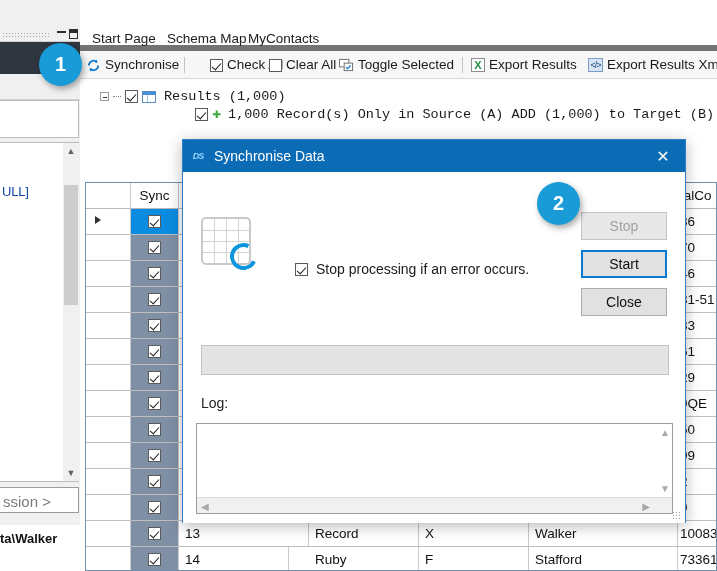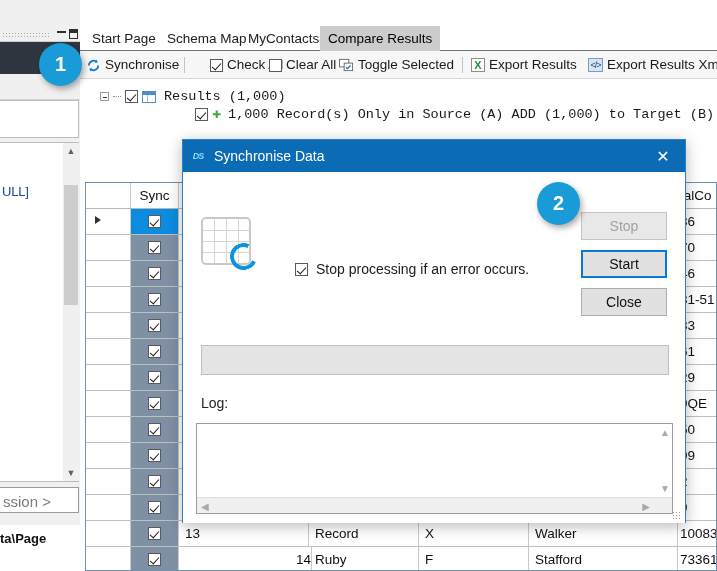--- a/index.html
+++ b/index.html
@@ -35,21 +35,21 @@
   .lc-sb-up, .lc-sb-dn { position: absolute; left: 0; width: 16px; height: 16px; color: #606060; font-size: 9px;
     text-align: center; line-height: 16px; }
   .lc-sb-up { top: 0; } .lc-sb-dn { bottom: 0; }
   .lc-sb-thumb { position: absolute; left: 1px; top: 42px; width: 14px; height: 120px; background: #cdcdcd; }
   .lc-exprbox { position: absolute; left: 0; top: 487px; width: 79px; height: 26px; background: #fff; border: 1px solid #9b9b9b; border-left: none; }
   .lc-exprtext { position: absolute; left: 3px; top: 493px; color: #7b7b7b; font-size: 15px; }
   .lc-docrow { position: absolute; left: 0; top: 525px; width: 80px; height: 46px; background: #fff; }
   .lc-doctext { position: absolute; left: 0px; top: 531px; font-weight: bold; font-size: 13px; color: #111; white-space: nowrap; }
 
   
-  .tabstrip { position: absolute; left: 80px; top: 26px; width: 637px; height: 25px; background: #fff; border-bottom: 1px solid #737373; }
+  .tabstrip { position: absolute; left: 80px; top: 26px; width: 637px; height: 25px; background: #fff; border-bottom: 6px solid #737373; }
   .tab { position: absolute; top: 0; height: 25px; line-height: 25px; padding: 0 8px; font-size: 13.5px; color: #202020; white-space: nowrap; cursor: default; }
   .tab.active { background: #cccccc; color: #000; }
 
   
   .toolbar { position: absolute; left: 80px; top: 51px; width: 637px; height: 28px; background: #f7f7f7; border-bottom: 1px solid #d6d6d6; }
   .tb-item { position: absolute; top: 4px; height: 20px; line-height: 20px; font-size: 13.5px; color: #1a1a1a; white-space: nowrap; display: flex; align-items: center; gap: 4px; cursor: default; }
   .tb-sep { position: absolute; top: 6px; width: 1px; height: 16px; background: #c4c4c4; }
   .ck-box { width: 13px; height: 13px; border: 1px solid #5a5a5a; background: #fff; display: inline-block; position: relative; }
   .ck-box.checked::after { content: ""; position: absolute; left: 3px; top: 1px; width: 4px; height: 8px;
      border: solid #1a1a1a; border-width: 0 1.6px 1.6px 0; transform: rotate(42deg); }
@@ -142,28 +142,27 @@
     <div class="lc-sb">
       <div class="lc-sb-up">▲</div>
       <div class="lc-sb-thumb"></div>
       <div class="lc-sb-dn">▼</div>
     </div>
     <div class="lc-exprbox"></div>
     <div class="lc-exprtext">ssion &gt;</div>
     <div class="lc-docrow">
       
     </div>
-    <div class="lc-doctext">ta\Page</div>
+    <div class="lc-doctext">ta\Walker</div>
   </div>
 
   <div class="tabstrip">
     <div class="tab" style="left:4px;">Start Page</div>
     <div class="tab" style="left:79px;">Schema Map</div>
     <div class="tab" style="left:160px;">MyContacts</div>
-    <div class="tab active" style="left:240px;">Compare Results</div>
   </div>
 
   <div class="toolbar">
     <div class="tb-item" style="left:6px;">
       <span class="sync-ico">
         <svg width="15" height="15" viewBox="0 0 16 16">
           <path d="M3 8a5 5 0 0 1 8.5-3.6" fill="none" stroke="#0b79d0" stroke-width="1.8"></path>
           <path d="M13 8a5 5 0 0 1-8.5 3.6" fill="none" stroke="#0b79d0" stroke-width="1.8"></path>
           <path d="M11.2 1.6l1.2 3.1-3.2.2z" fill="#0b79d0"></path>
           <path d="M4.8 14.4l-1.2-3.1 3.2-.2z" fill="#0b79d0"></path>
@@ -372,21 +371,21 @@
           <div class="dg-cell " style="left: 223px; width: 110px;">Record</div>
           <div class="dg-cell " style="left: 333px; width: 110px;">X</div>
           <div class="dg-cell " style="left: 443px; width: 149px;">Walker</div>
           <div class="dg-cell " style="left: 592px; width: 40px; padding-left: 2px;">10083</div>
         </div>
         <div class="dg-row" style="top: 364px;">
           <div class="dg-cell " style="left: 0px; width: 45px;"></div>
           <div class="dg-cell sync" style="left: 45px; width: 48px;">
             <span class="ck-box checked"></span>
           </div>
-          <div class="dg-cell " style="left: 84px; width: 142px; text-align: right;">14</div>
+          <div class="dg-cell " style="left: 93px; width: 110px;">14</div>
           <div class="dg-cell " style="left: 223px; width: 110px;">Ruby</div>
           <div class="dg-cell " style="left: 333px; width: 110px;">F</div>
           <div class="dg-cell " style="left: 443px; width: 149px;">Stafford</div>
           <div class="dg-cell " style="left: 592px; width: 40px; padding-left: 2px;">73361-40</div>
         </div>
       </div>
   </div>
 
   <div class="dlg">
     <div class="dlg-title">

